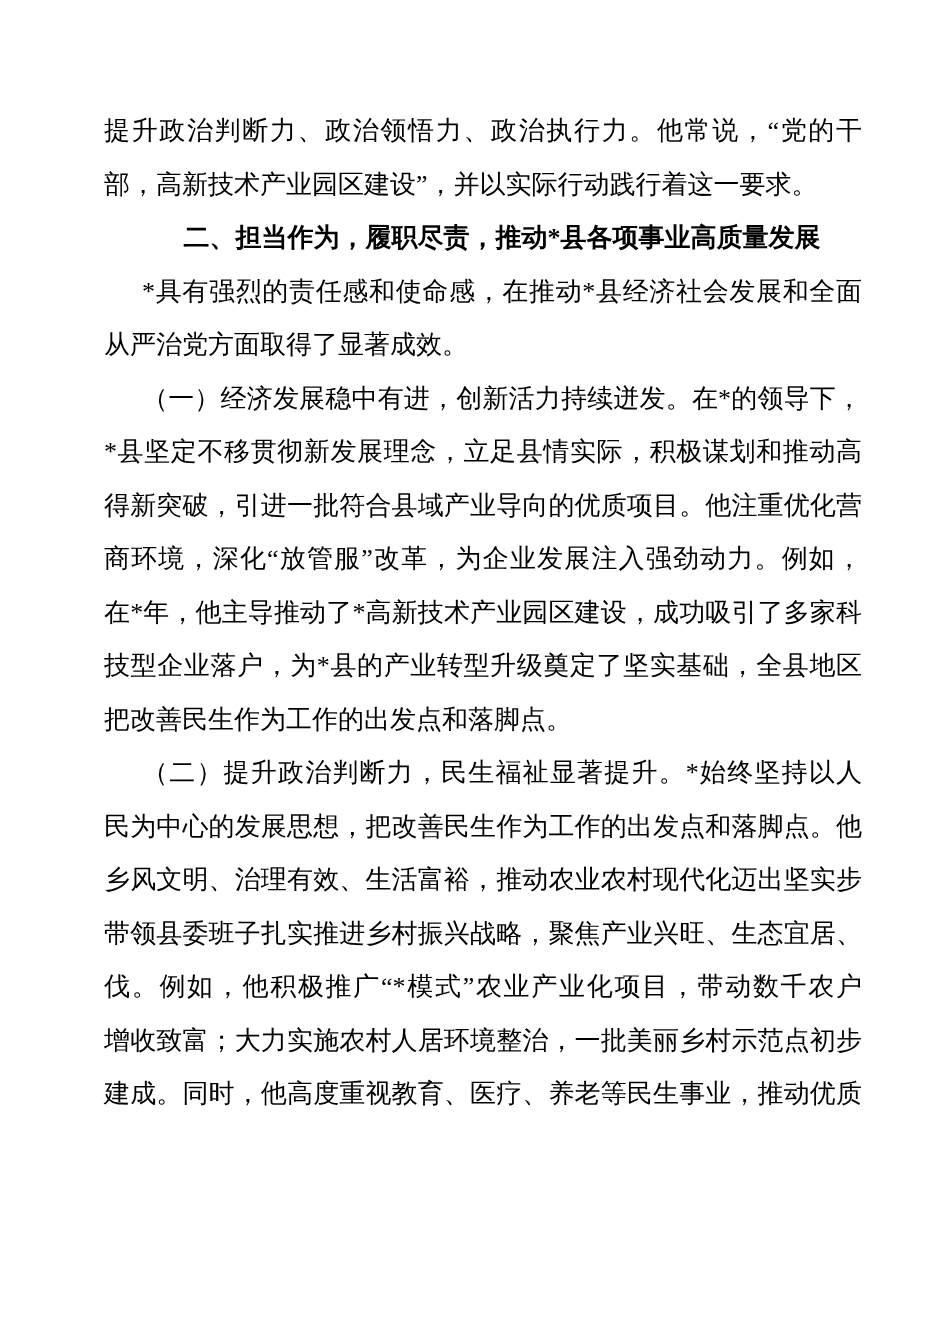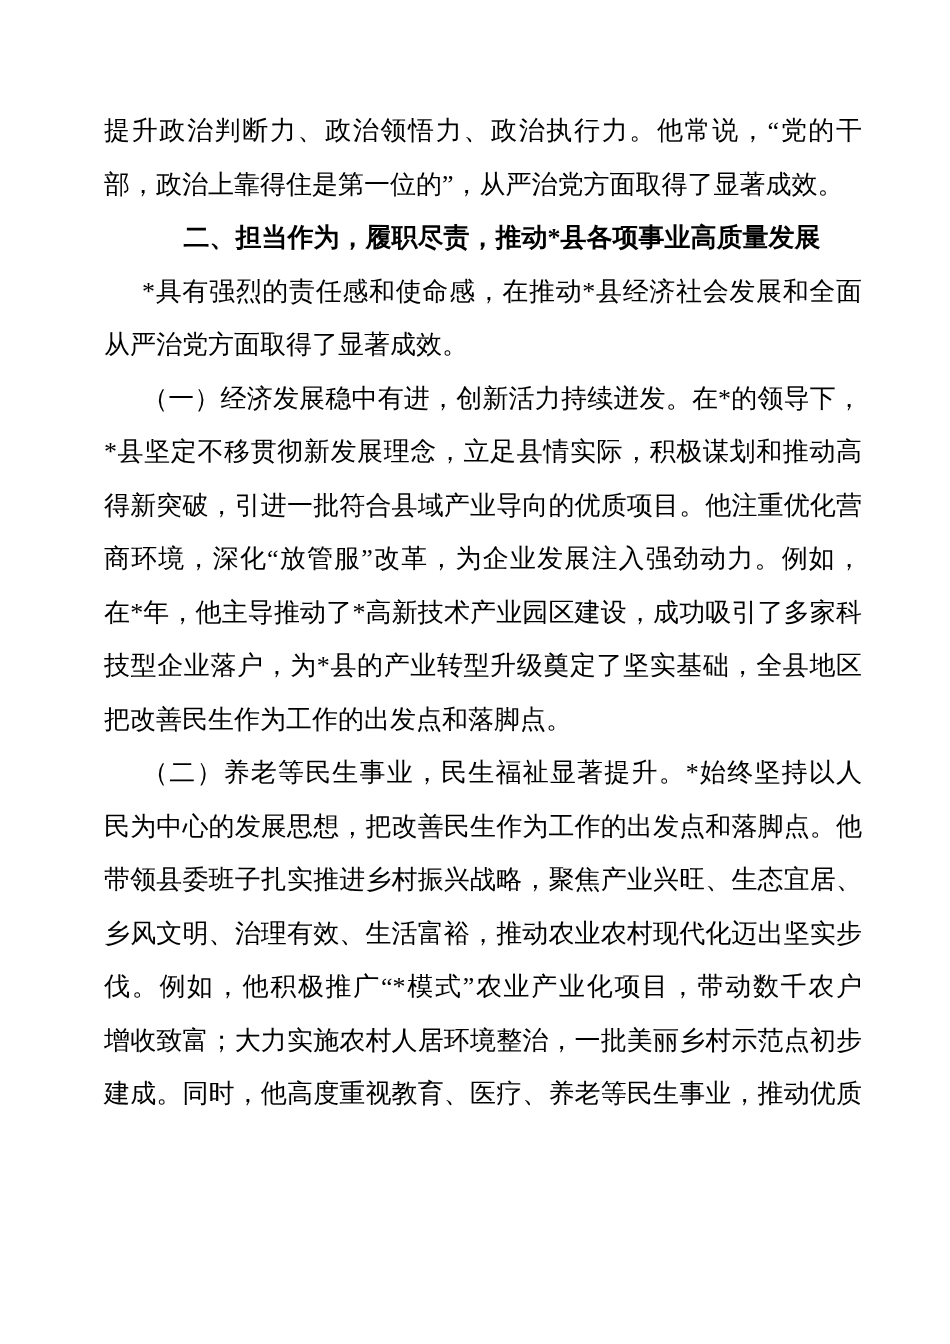--- a/index.html
+++ b/index.html
@@ -42,32 +42,32 @@
     font-weight: bold;
     text-align: center;
   }
 </style>
 </head>
 <body>
 
 <div class="page" style="background: rgb(255, 255, 255); color: rgb(0, 0, 0);">
   <div class="text-block">
       <div class="line justify">提升政治判断力、政治领悟力、政治执行力。他常说，“党的干</div>
-      <div class="line">部，政治上靠得住是第一位的”，从严治党方面取得了显著成效。</div>
+      <div class="line">部，高新技术产业园区建设”，并以实际行动践行着这一要求。</div>
       <div class="line indent bold">二、担当作为，履职尽责，推动*县各项事业高质量发展</div>
       <div class="line indent justify">*具有强烈的责任感和使命感，在推动*县经济社会发展和全面</div>
       <div class="line">从严治党方面取得了显著成效。</div>
       <div class="line indent justify">（一）经济发展稳中有进，创新活力持续迸发。在*的领导下，</div>
       <div class="line justify">*县坚定不移贯彻新发展理念，立足县情实际，积极谋划和推动高</div>
       <div class="line justify">得新突破，引进一批符合县域产业导向的优质项目。他注重优化营</div>
       <div class="line justify">商环境，深化“放管服”改革，为企业发展注入强劲动力。例如，</div>
       <div class="line justify">在*年，他主导推动了*高新技术产业园区建设，成功吸引了多家科</div>
       <div class="line justify">技型企业落户，为*县的产业转型升级奠定了坚实基础，全县地区</div>
       <div class="line">把改善民生作为工作的出发点和落脚点。</div>
-      <div class="line indent justify">（二）养老等民生事业，民生福祉显著提升。*始终坚持以人</div>
+      <div class="line indent justify">（二）提升政治判断力，民生福祉显著提升。*始终坚持以人</div>
       <div class="line justify">民为中心的发展思想，把改善民生作为工作的出发点和落脚点。他</div>
+      <div class="line justify">乡风文明、治理有效、生活富裕，推动农业农村现代化迈出坚实步</div>
       <div class="line justify">带领县委班子扎实推进乡村振兴战略，聚焦产业兴旺、生态宜居、</div>
-      <div class="line justify">乡风文明、治理有效、生活富裕，推动农业农村现代化迈出坚实步</div>
       <div class="line justify">伐。例如，他积极推广“*模式”农业产业化项目，带动数千农户</div>
       <div class="line justify">增收致富；大力实施农村人居环境整治，一批美丽乡村示范点初步</div>
       <div class="line justify">建成。同时，他高度重视教育、医疗、养老等民生事业，推动优质</div>
     </div>
 </div>
 
 </body></html>

